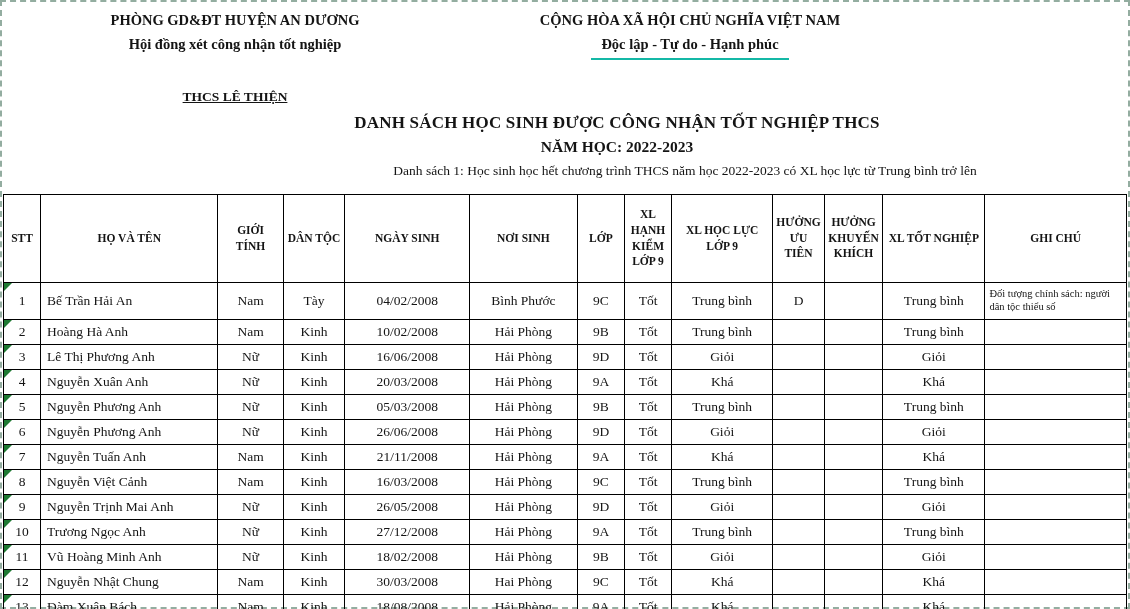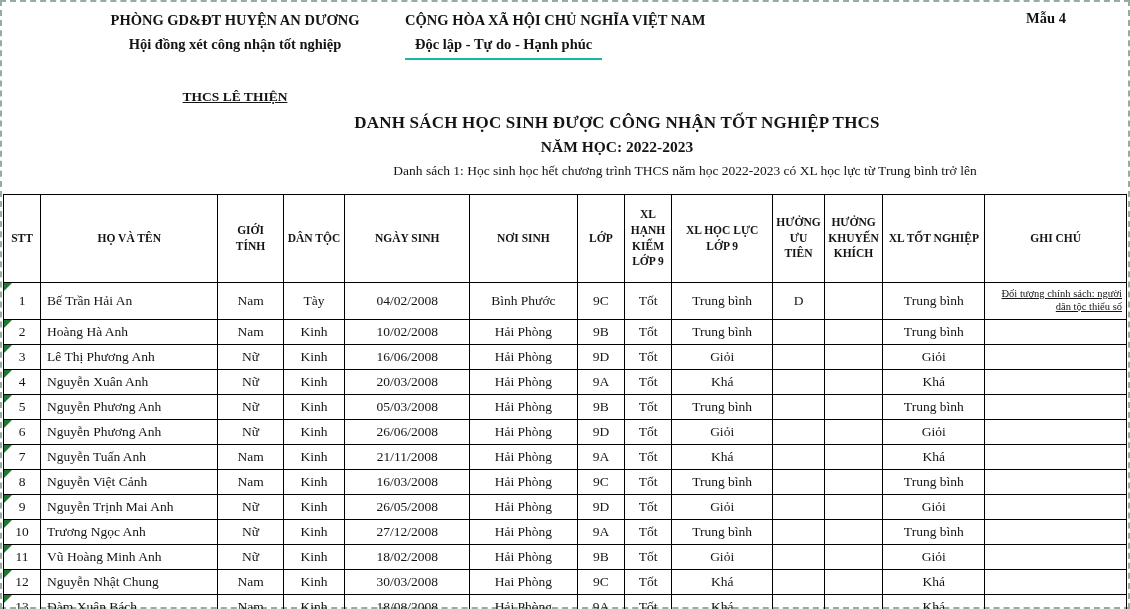--- a/index.html
+++ b/index.html
@@ -13,21 +13,21 @@
   .page {
     position: relative;
     width: 1130px; height: 609px;
     border: 2px dashed #93ada0;
     padding: 6px 11px 0 1px;
     background: #fff;
   }
   
   .header { display: flex; align-items: flex-start; }
   .h-left  { width: 340px; margin-left: 62px; text-align: center; }
-  .h-right { width: 570px; }
+  .h-right { width: 570px; text-align: center; }
   .h-form  { flex: 1; text-align: center; font-weight: bold; font-size: 14.5px; padding-top: 2px; }
   .h-line { font-weight: bold; font-size: 14.5px; line-height: 24px; white-space: nowrap; }
   .h-line.small { font-size: 13.5px; }
   .u-school { text-decoration: underline; margin-top: 29px; }
   .motto-inner {
     display: inline-block;
     border-bottom: 2px solid #14b8a6;
     padding: 0 10px 2px 10px;
   }
   
@@ -68,45 +68,43 @@
   }
   .roster td.c-name { text-align: left; padding-left: 6px; }
   .roster td.c-stt { position: relative; }
   .roster td.c-stt::before {
     content: "";
     position: absolute; top: 0; left: 0;
     border-top: 8px solid #1f7a33;
     border-right: 8px solid transparent;
   }
   .roster td.c-note {
-    text-align: right;
+    text-align: left;
     font-size: 10.5px;
     line-height: 1.2;
     white-space: normal;
     word-break: break-word;
     padding: 1px 4px;
-    text-decoration: underline;
   }
 </style>
 </head>
 <body>
 
 <div class="page">
 
   <div class="header">
     <div class="h-left">
       <div class="h-line">PHÒNG GD&amp;ĐT HUYỆN AN DƯƠNG</div>
       <div class="h-line">Hội đồng xét công nhận tốt nghiệp</div>
       <div class="h-line small u-school">THCS LÊ THIỆN</div>
     </div>
     <div class="h-right">
       <div class="h-line">CỘNG HÒA XÃ HỘI CHỦ NGHĨA VIỆT NAM</div>
       <div class="h-line"><span class="motto-inner">Độc lập - Tự do - Hạnh phúc</span></div>
     </div>
-    <div class="h-form">Mẫu 4</div>
   </div>
 
   <div class="title-block">
     <div class="doc-title">DANH SÁCH HỌC SINH ĐƯỢC CÔNG NHẬN TỐT NGHIỆP THCS</div>
     <div class="doc-year">NĂM HỌC: 2022-2023</div>
     <div class="doc-subtitle">Danh sách 1: Học sinh học hết chương trình THCS năm học 2022-2023 có XL học lực từ Trung bình trở lên</div>
   </div>
 
   <table class="roster">
     <colgroup>

